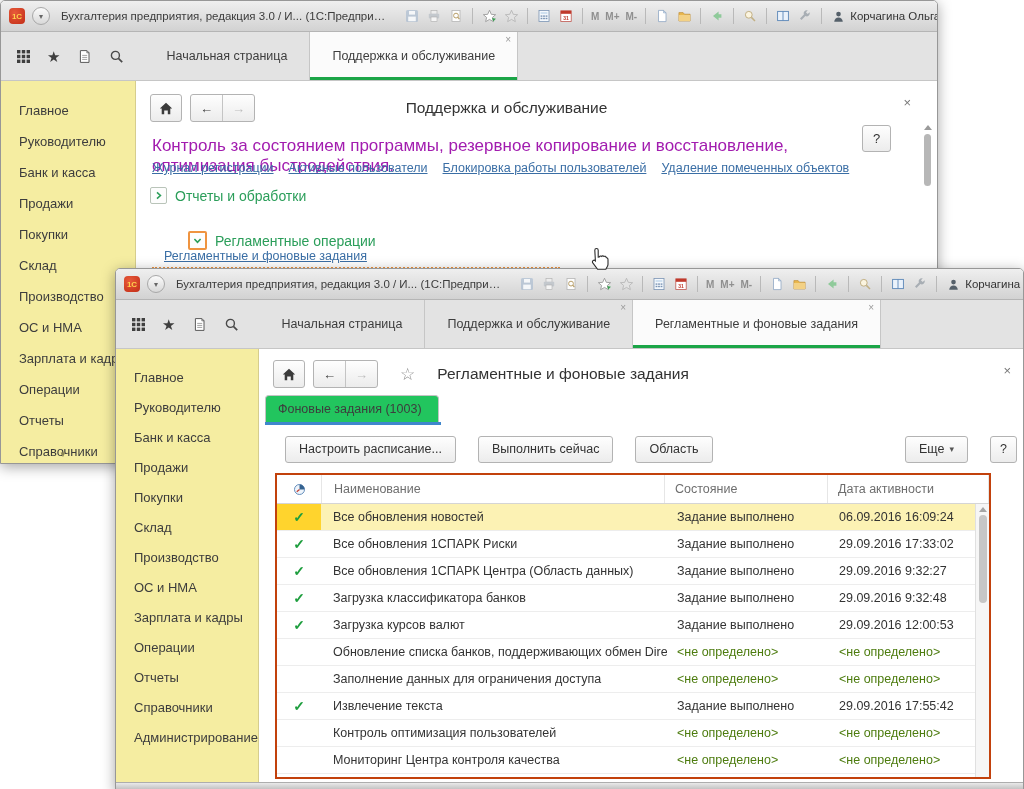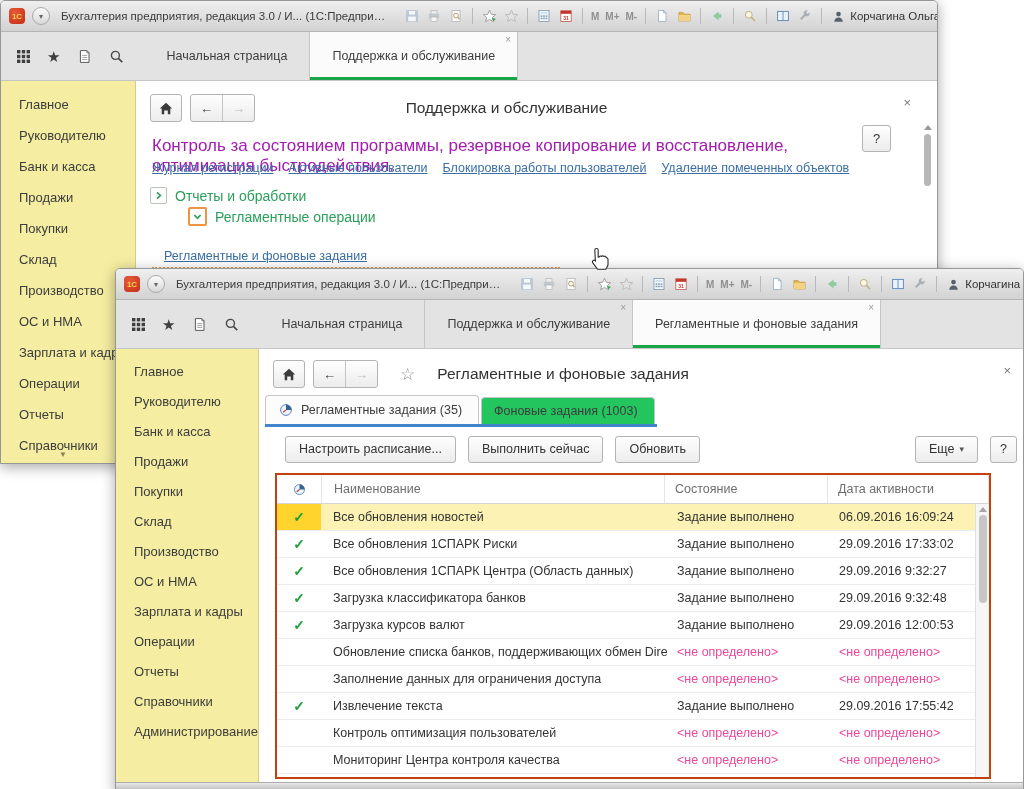--- a/index.html
+++ b/index.html
@@ -42,21 +42,21 @@
   
   .wbody{display:flex;}
   .win-back .wbody{height:382px;}
   .win-front .wbody{height:436px;}
   .sidebar{background:#f5eda1;border-right:1px solid #d6cd8d;position:relative;flex:0 0 auto;}
   .win-back .sidebar{width:134px;}
   .win-front .sidebar{width:142px;}
   .sb-item{font-size:13px;color:#3d3d3d;padding:0 0 0 18px;cursor:default;}
   .win-back .sb-item{height:31px;line-height:31px;}
   .win-front .sb-item{height:30px;line-height:30px;}
-  .sb-list{padding-top:8px;}
+  .sb-list{padding-top:14px;}
   .sb-more{position:absolute;bottom:4px;left:58px;font-size:8px;color:#8a8455;}
 
   .content{flex:1;background:#fff;position:relative;min-width:0;}
 
   
   .navbtn{height:26px;border:1px solid #b3b3b3;border-radius:3px;
     background:linear-gradient(#fefefe,#ececec);display:flex;align-items:center;justify-content:center;
     font-size:13px;color:#333;}
   .homebtn{width:30px;}
   .bfgroup{display:flex;border:1px solid #b3b3b3;border-radius:3px;overflow:hidden;height:26px;
@@ -74,21 +74,21 @@
   .bk-head{position:absolute;left:14px;top:13px;display:flex;gap:8px;align-items:center;}
   .bk-title{position:absolute;left:0;right:60px;top:18px;text-align:center;
     font-size:15.5px;color:#333;}
   .bk-close{right:26px;top:14px;}
   .bk-desc{position:absolute;left:16px;top:55px;font-size:17px;color:#a21caf;width:680px;}
   .bk-links{position:absolute;left:16px;top:80px;display:flex;gap:15px;font-size:12.5px;}
   a.nav-link{color:#3a6ea5;text-decoration:underline;cursor:pointer;white-space:nowrap;}
   .bk-help{right:46px;top:44px;}
   .section{position:absolute;left:14px;display:flex;align-items:center;gap:8px;}
   .sec1{top:106px;}
-  .sec2{top:126px;padding-left:38px;}
+  .sec2{top:150px;padding-left:38px;}
   .chevbox{width:15px;height:15px;border:1px solid #b9c4b9;border-radius:2px;background:#fdfdfd;
     display:flex;align-items:center;justify-content:center;}
   .chevbox.focus{border:2px solid #ef9440;width:15px;height:15px;}
   .sec-label{font-size:14px;color:#2b9e5a;}
   .bk-sublink{position:absolute;left:28px;top:168px;font-size:12.5px;}
   .focus-dots{position:absolute;left:16px;top:186px;width:408px;border-bottom:2px dotted #ef9440;}
   .vscroll{position:absolute;right:5px;top:44px;bottom:6px;width:9px;}
   .vscroll .up{width:0;height:0;margin:0 auto 4px;border-left:4px solid transparent;
     border-right:4px solid transparent;border-bottom:5px solid #9a9a9a;}
   .vscroll .thumb{width:7px;margin:0 auto;height:52px;background:#b7b7b7;border-radius:4px;}
@@ -98,21 +98,21 @@
   .fr-star{font-size:17px;color:#8f8f8f;margin-left:14px;}
   .fr-title{font-size:15.5px;color:#333;margin-left:14px;white-space:nowrap;}
   .fr-close{right:12px;top:14px;}
 
   .subtabs{position:absolute;left:6px;top:46px;display:inline-flex;align-items:flex-end;
     border-bottom:3px solid #3f86cc;}
   .subtab{display:flex;align-items:center;gap:7px;padding:6px 16px 6px 12px;font-size:12.5px;color:#3d3d3d;
     border:1px solid #c4c4c4;border-bottom:none;border-radius:4px 4px 0 0;background:#22c55e;margin-right:2px;}
   .subtab.active{background:#fcfcfc;}
 
-  .cmdbar{position:absolute;left:26px;right:6px;top:86px;height:28px;display:flex;gap:12px;align-items:center;}
+  .cmdbar{position:absolute;left:26px;right:6px;top:86px;height:28px;display:flex;gap:22px;align-items:center;}
   .btn{height:27px;padding:0 13px;border:1px solid #b3b3b3;border-radius:3px;
     background:linear-gradient(#fefefe,#ececec);font-size:12.5px;color:#333;
     display:flex;align-items:center;gap:5px;white-space:nowrap;}
   .btn .dd{font-size:9px;color:#555;}
   .btn-more{margin-left:auto;align-items:center;}
   .btn-help{width:27px;padding:0;justify-content:center;}
 
   .table{position:absolute;left:16px;right:32px;top:124px;bottom:6px;
     border:2px solid #c2410c;overflow:hidden;background:#fff;}
   .thead{display:flex;height:28px;align-items:center;border-bottom:1px solid #d5d5d5;
@@ -121,21 +121,21 @@
   .c0{width:44px;flex:0 0 auto;justify-content:center;display:flex;align-items:center;}
   .c1{flex:1;padding-left:12px;min-width:0;}
   .c2{width:152px;flex:0 0 auto;padding-left:10px;}
   .c3{width:150px;flex:0 0 auto;padding-left:10px;}
   .trow{display:flex;height:26px;align-items:center;border-bottom:1px solid #ededed;
     font-size:12.5px;color:#333;}
   .trow .td{height:100%;display:flex;align-items:center;overflow:hidden;white-space:nowrap;}
   .trow.sel{background:#fcf2b4;}
   .trow.sel .c0{background:#ffd42d;}
   .check{color:#1e9e3e;font-size:14px;font-weight:bold;}
-  .muted{color:#ec4899;}
+  .muted{color:#4d7c0f;}
   .tscroll{position:absolute;right:0;top:29px;bottom:0;width:13px;background:#f6f6f6;border-left:1px solid #e0e0e0;}
   .tscroll .up{width:0;height:0;margin:3px auto 3px;border-left:4px solid transparent;
     border-right:4px solid transparent;border-bottom:5px solid #a5a5a5;}
   .tscroll .thumb{width:8px;margin:0 auto;height:88px;background:#c6c6c6;border-radius:4px;}
 
   .bottomstrip{position:absolute;left:0;right:0;bottom:0;height:7px;
     background:linear-gradient(#e9e9e9,#bdbdbd);border-top:1px solid #adadad;}
 
   
   .cursor{position:absolute;left:589px;top:247px;z-index:50;pointer-events:none;}
@@ -563,39 +563,29 @@
           <div class="bfgroup">
             <span class="cell back">←</span>
             <span class="cell fwd">→</span>
           </div>
           <span class="fr-star">☆</span>
           <span class="fr-title">Регламентные и фоновые задания</span>
         </div>
         <span class="pg-close fr-close">×</span>
 
         <div class="subtabs">
-          <div class="subtab active">
-            <span class="ticon">
-                <svg width="14" height="14" viewBox="0 0 14 14">
-                  <circle cx="7" cy="7" r="5.4" fill="#eef4fb" stroke="#5b87b8" stroke-width="1"></circle>
-                  <path d="M7 7V1.6A5.4 5.4 0 0 1 12.4 7z" fill="#35628f"></path>
-                  <line x1="7" y1="7" x2="4" y2="9.4" stroke="#c0392b" stroke-width="1.2"></line>
-                </svg>
-              </span>
-            <span>Регламентные задания (35)</span>
-          </div>
           <div class="subtab">
             <span>Фоновые задания (1003)</span>
           </div>
         </div>
 
         <div class="cmdbar">
           <button class="btn">Настроить расписание...</button>
           <button class="btn">Выполнить сейчас</button>
-          <button class="btn">Обновить</button>
+          <button class="btn">Область</button>
           <button class="btn btn-more">
               <span>Еще</span>
               <span class="dd">▾</span>
             </button>
           <button class="btn btn-help">?</button>
         </div>
 
         <div class="table">
           <div class="thead">
             <div class="th c0">

